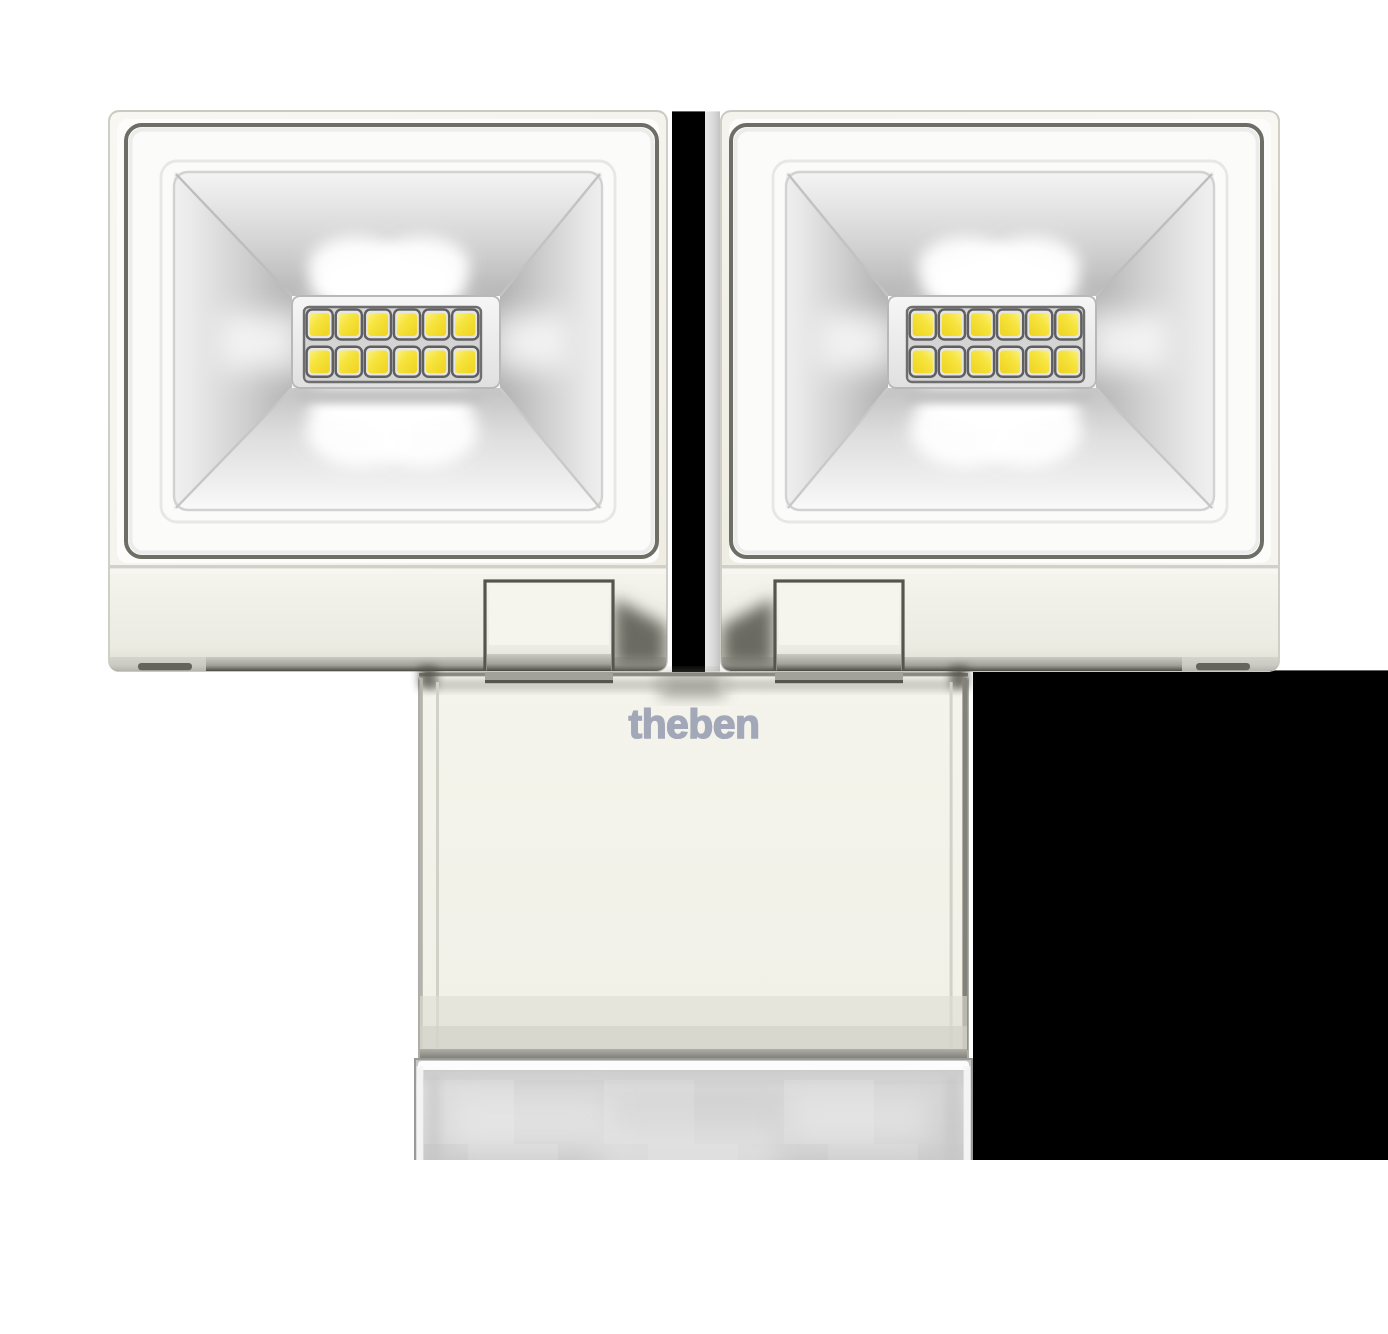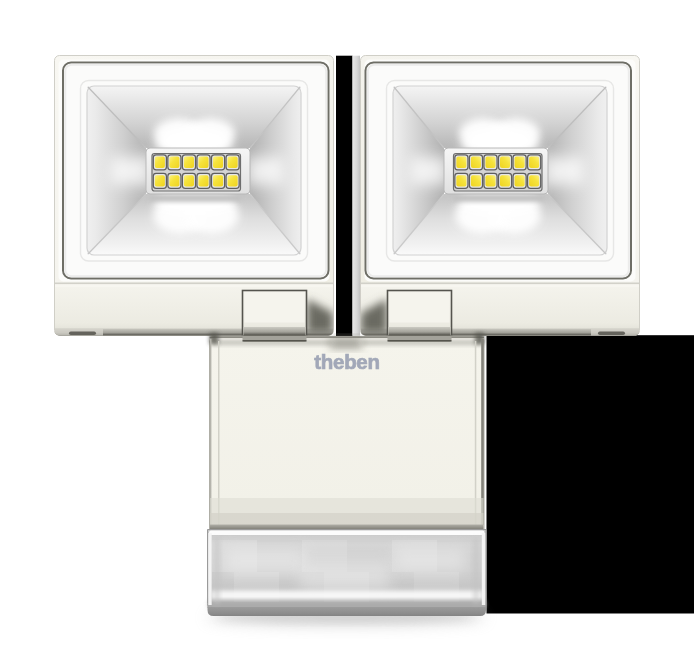--- a/index.html
+++ b/index.html
@@ -1,16 +1,16 @@
 <!DOCTYPE html>
 <html><head>
 <meta charset="utf-8">
 <style>
   html,body{margin:0;padding:0;background:#ffffff;}
-  #scene{position:relative;width:694px;height:667px;overflow:hidden;
+  #scene{position:relative;width:694px;height:580px;overflow:hidden;
          font-family:"Liberation Sans",sans-serif;}
 </style>
 </head>
 <body>
 <div id="scene">
 <svg width="694" height="667" viewBox="0 0 694 667" xmlns="http://www.w3.org/2000/svg">
   <defs>
     <linearGradient id="frameG" x1="0" y1="0" x2="1" y2="1">
       <stop offset="0" stop-color="#f8f7f2"></stop>
       <stop offset="0.5" stop-color="#f4f3ed"></stop>

